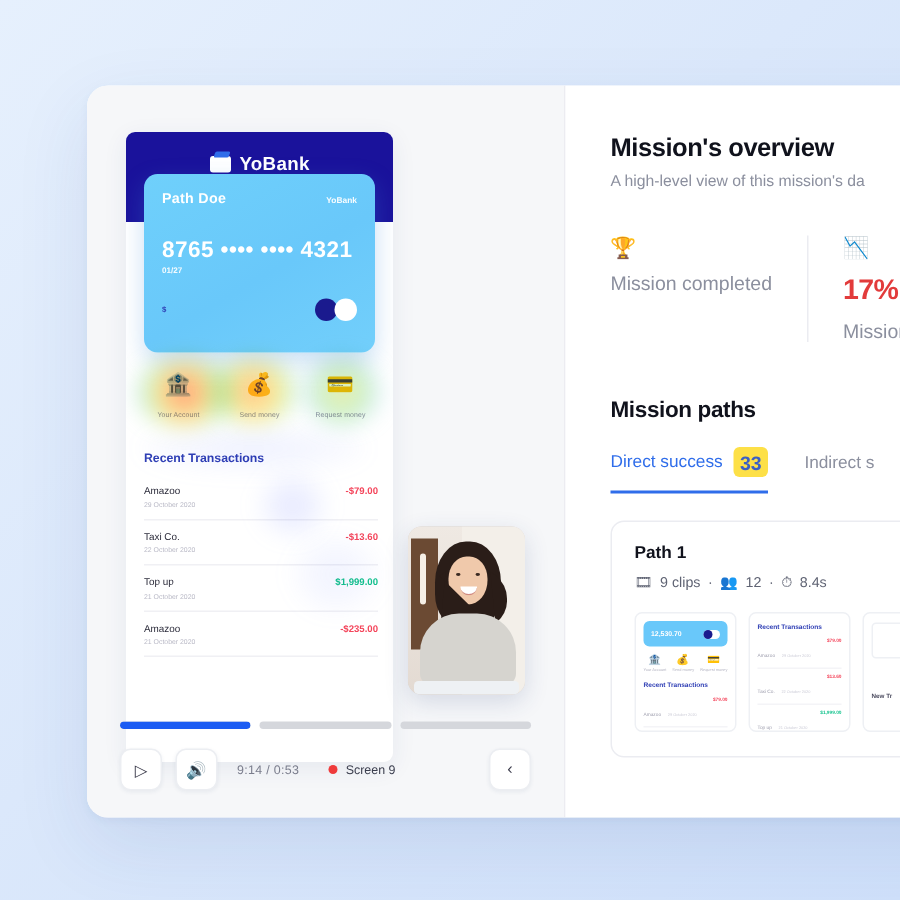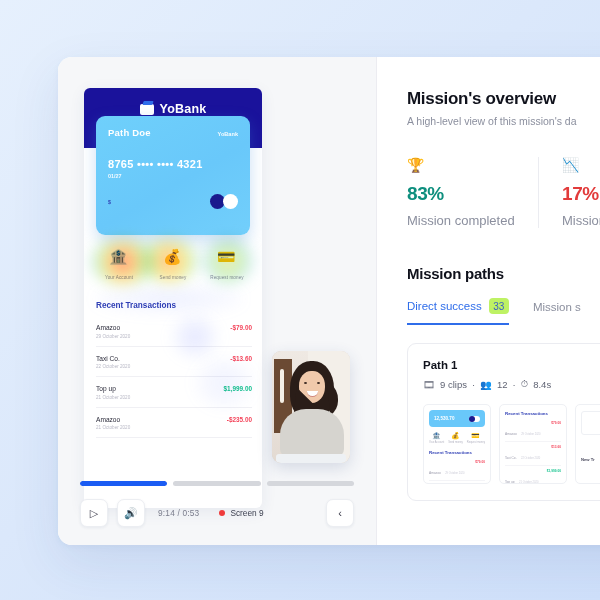--- a/index.html
+++ b/index.html
@@ -50,21 +50,21 @@
 
   .card{
     position:absolute;left:12px;top:28px;width:154px;height:119px;
     background:linear-gradient(150deg,#6fd0fb 0%,#69c8fa 55%,#72cffb 100%);
     border-radius:9px;padding:11px 12px;box-sizing:border-box;color:#fff;
     box-shadow:0 6px 16px rgba(60,140,220,.28);
   }
   .card-row1{display:flex;justify-content:space-between;align-items:baseline;}
   .card-holder{font-size:9.5px;font-weight:700;letter-spacing:.2px;}
   .card-brand{font-size:5.6px;font-weight:700;opacity:.95;}
-  .card-num{margin-top:20px;font-size:11px;font-weight:700;letter-spacing:.3px;}
+  .card-num{margin-top:20px;font-size:15px;font-weight:700;letter-spacing:.3px;}
   .card-exp{margin-top:3px;font-size:5.4px;opacity:.92;font-weight:600;}
   .card-bot{margin-top:15px;display:flex;justify-content:space-between;align-items:center;}
   .card-amt{font-size:5.2px;color:#2f3fb5;font-weight:700;}
   .toggle{width:28px;height:15px;position:relative;}
   .toggle .k1{position:absolute;left:0;top:0;width:15px;height:15px;border-radius:50%;background:#1a1a8e;}
   .toggle .k2{position:absolute;right:0;top:0;width:15px;height:15px;border-radius:50%;background:#fff;}
 
   .actions{
     position:absolute;left:0;top:160px;width:100%;
     display:flex;justify-content:space-around;padding:0 8px;box-sizing:border-box;
@@ -135,21 +135,21 @@
   .stat+.stat{border-left:1px solid #ebecf1;padding-left:23px;}
   .stat-ico{font-size:14px;line-height:16px;}
   .stat-val{font-size:19px;font-weight:700;margin-top:10px;letter-spacing:-.4px;}
   .stat-lb{font-size:13px;color:#8b8f9e;margin-top:8px;white-space:nowrap;}
   .teal{color:#0e8f7e;} .red{color:#e23b3b;}
 
   .paths-h{font-size:15px;font-weight:700;color:#10121c;margin-top:37px;letter-spacing:-.25px;}
   .tabs{display:flex;gap:24px;margin-top:16px;align-items:center;position:relative;}
   .tab{display:flex;align-items:center;gap:7px;padding-bottom:9px;font-size:11.5px;color:#8b8f9e;white-space:nowrap;}
   .tab.active{color:#2f6dea;border-bottom:2px solid #2f6dea;}
-  .pill{background:#bef264;color:#3a5fc4;font-size:10px;font-weight:400;border-radius:4px;padding:2.5px 4.5px;}
+  .pill{background:#fde047;color:#3a5fc4;font-size:13px;font-weight:700;border-radius:4px;padding:2.5px 4.5px;}
   .tabs-line{position:absolute;left:0;right:-40px;bottom:0;height:1px;background:#ededf2;z-index:-1;}
 
   .path-card{
     margin-top:18px;width:238px;border:1px solid #ebecf1;border-radius:9px;
     padding:15px 15px 16px;box-sizing:border-box;background:#fff;
   }
   .path-name{font-size:11.5px;font-weight:700;color:#10121c;}
   .path-meta{display:flex;align-items:center;gap:5px;font-size:9.5px;color:#5f6373;margin-top:7px;}
   .thumbs{display:flex;gap:8px;margin-top:14px;}
   .thumb{
@@ -309,40 +309,39 @@
       </div>
     </div>
 
     <div class="right-pane">
       <div class="r-title">Mission's overview</div>
       <div class="r-sub">A high-level view of this mission's da</div>
 
       <div class="stats">
         <div class="stat">
           <div class="stat-ico">🏆</div>
-          <div class="stat-val teal">83%</div>
           <div class="stat-lb">Mission completed</div>
         </div>
         <div class="stat">
           <div class="stat-ico">📉</div>
           <div class="stat-val red">17%</div>
           <div class="stat-lb">Mission un</div>
         </div>
       </div>
 
       <div class="paths-h">Mission paths</div>
 
       <div class="tabs">
         <div class="tabs-line"></div>
         <div class="tab active">
           <span>Direct success</span>
           <span class="pill">33</span>
         </div>
         <div class="tab">
-          <span>Mission s</span>
+          <span>Indirect s</span>
         </div>
       </div>
 
       <div class="path-card">
         <div class="path-name">Path 1</div>
         <div class="path-meta">
           <span>🎞</span>
           <span>9 clips</span>
           <span>·</span>
           <span>👥</span>

